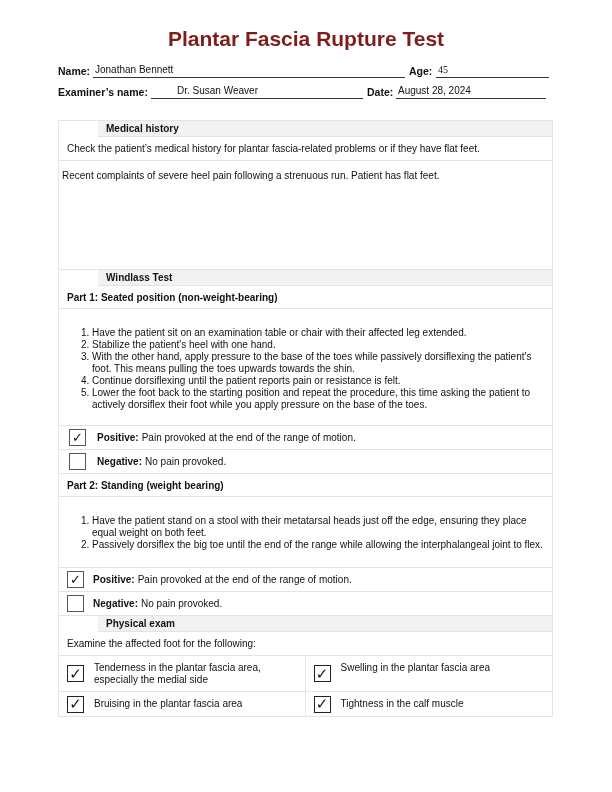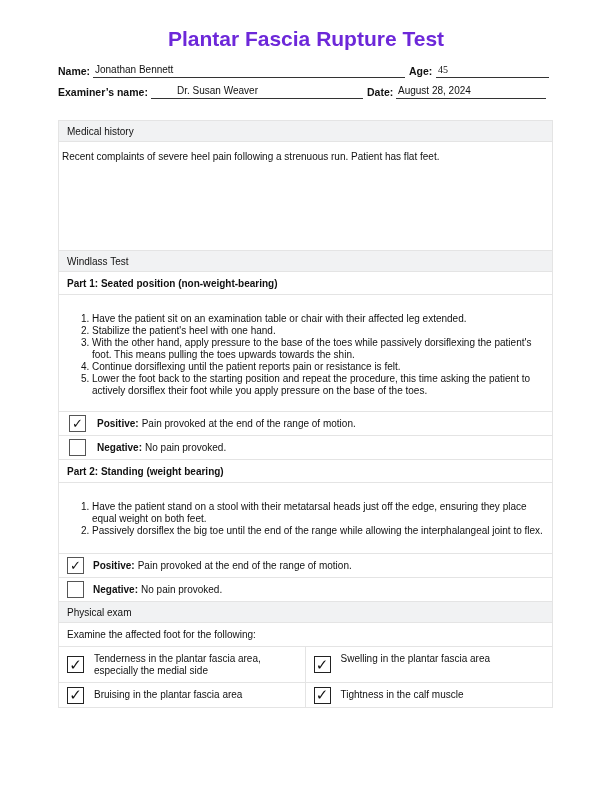--- a/index.html
+++ b/index.html
@@ -1,29 +1,29 @@
 <!DOCTYPE html>
 <html><head>
 <meta charset="utf-8">
 <style>
   * { box-sizing: border-box; margin: 0; padding: 0; }
   html, body { width: 612px; height: 792px; background: #ffffff; }
   body { font-family: "Liberation Sans", sans-serif; color: #111; position: relative; overflow: hidden; }
 
-  .title { position: absolute; top: 27px; left: 0; width: 612px; text-align: center; font-size: 21px; font-weight: bold; color: #6d28d9; }
+  .title { position: absolute; top: 27px; left: 0; width: 612px; text-align: center; font-size: 21px; font-weight: bold; color: #7f1d1d; }
 
   .field-row { position: absolute; left: 58px; height: 16px; font-size: 10.5px; }
   .field-label { position: absolute; font-weight: bold; top: 3px; white-space: nowrap; }
   .field-line { position: absolute; border-bottom: 1px solid #333; height: 14px; }
   .field-value { position: absolute; top: -6px; left: 2px; font-size: 10px; white-space: nowrap; }
 
   .table { position: absolute; left: 58px; top: 120px; width: 495px; border: 1px solid #e4e4e4; }
   .row { border-bottom: 1px solid #e4e4e4; font-size: 10px; display: flex; align-items: center; padding-left: 8px; }
   .row:last-child { border-bottom: none; }
-  .row.header { background: #f1f2f3; font-weight: normal; height: 21px; }
+  .row.header { background: #f1f2f3; font-weight: bold; height: 16px; margin-left: 39px; }
   .row.sub { font-weight: bold; height: 23px; background: #fff; }
   .row.desc { height: 24px; }
   .row.notes { height: 109px; align-items: flex-start; padding-left: 3px; padding-top: 9px; font-size: 10px; }
   .row.steps { align-items: flex-start; padding: 18px 8px 14px 8px; }
   .steps ol { padding-left: 25px; font-size: 10px; line-height: 12px; }
   .row.check { height: 24px; padding-left: 10px; }
   .cb { width: 17px; height: 17px; border: 1.5px solid #555; display: flex; align-items: center; justify-content: center; font-size: 13px; line-height: 1; margin-right: 11px; flex-shrink: 0; }
   .check b { margin-right: 3px; }
 
   .grid { display: flex; border-bottom: 1px solid #e4e4e4; }
@@ -59,20 +59,21 @@
   </div>
   <span class="field-label" style="left:309px;">Date:</span>
   <div class="field-line" style="left:338px; width:150px; top:2px;">
     <span class="field-value" style="top:0;">August 28, 2024</span>
   </div>
 </div>
 
 <div class="table">
 
   <div class="row header">Medical history</div>
+  <div class="row desc">Check the patient’s medical history for plantar fascia-related problems or if they have flat feet.</div>
   <div class="row notes">
     <span>Recent complaints of severe heel pain following a strenuous run. Patient has flat feet.</span>
   </div>
 
   <div class="row header">Windlass Test</div>
   <div class="row sub">Part 1: Seated position (non-weight-bearing)</div>
   <div class="row steps">
     <ol>
       <li>Have the patient sit on an examination table or chair with their affected leg extended.</li>
       <li>Stabilize the patient's heel with one hand.</li>

